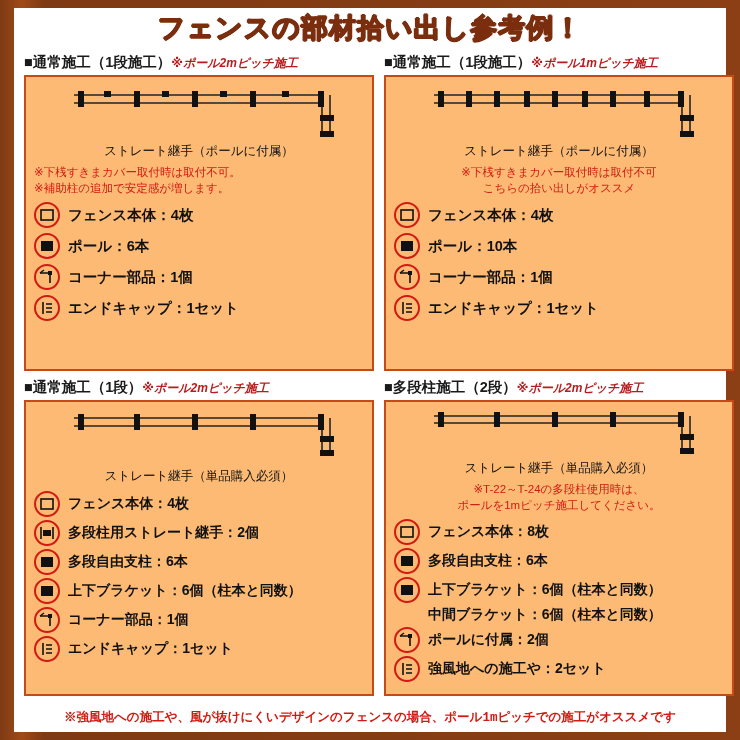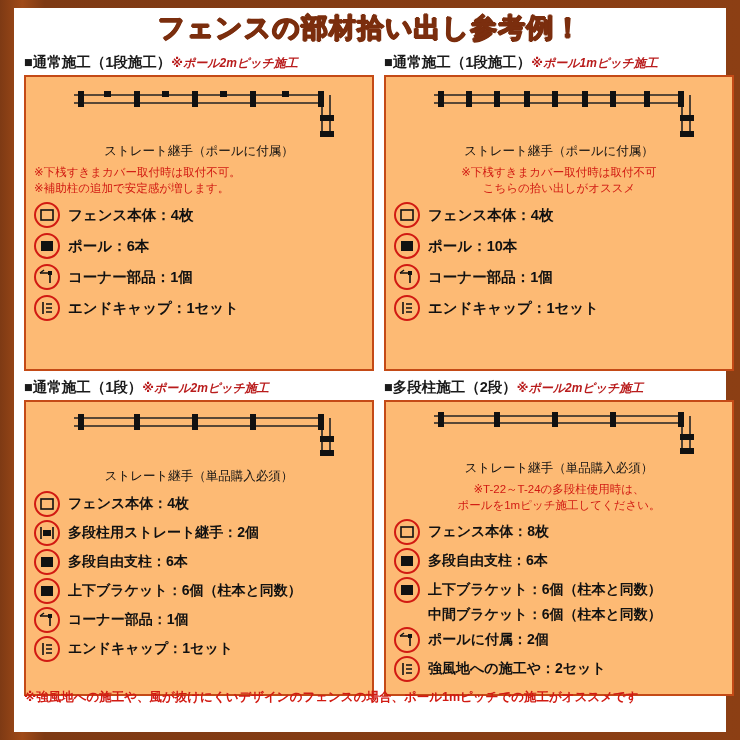--- a/index.html
+++ b/index.html
@@ -104,23 +104,23 @@
   .ilabel{
     font-size:14.5px;
     font-weight:bold;
     color:#111;
     white-space:nowrap;
   }
   .cell.compact .item{margin-bottom:3px;}
   .cell.compact .ilabel{font-size:14px;}
   .footer{
     position:absolute;
-    left:10px;right:10px;bottom:22px;
+    left:10px;right:10px;bottom:2px;
     height:26px;
-    display:flex;align-items:center;
+    display:flex;align-items:center;justify-content:center;font-family:Liberation Mono, monospace;
   }
   .footer .ftxt{
     font-size:12.5px;font-weight:bold;color:#d11a12;
     white-space:nowrap;
   }
 </style>
 </head>
 <body>
 
 <div class="page">

